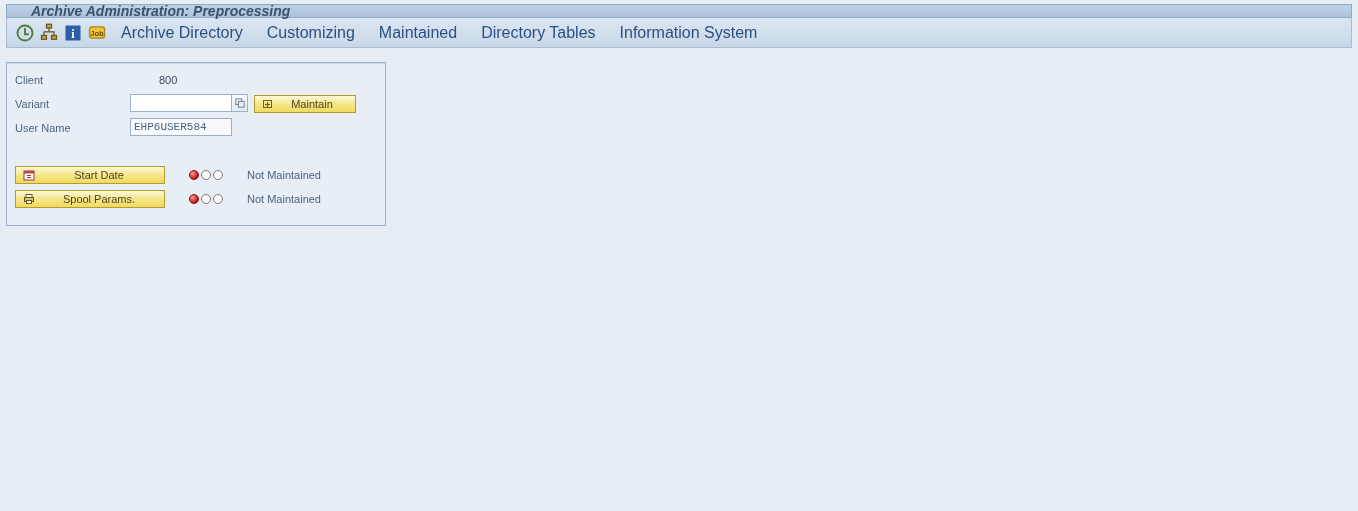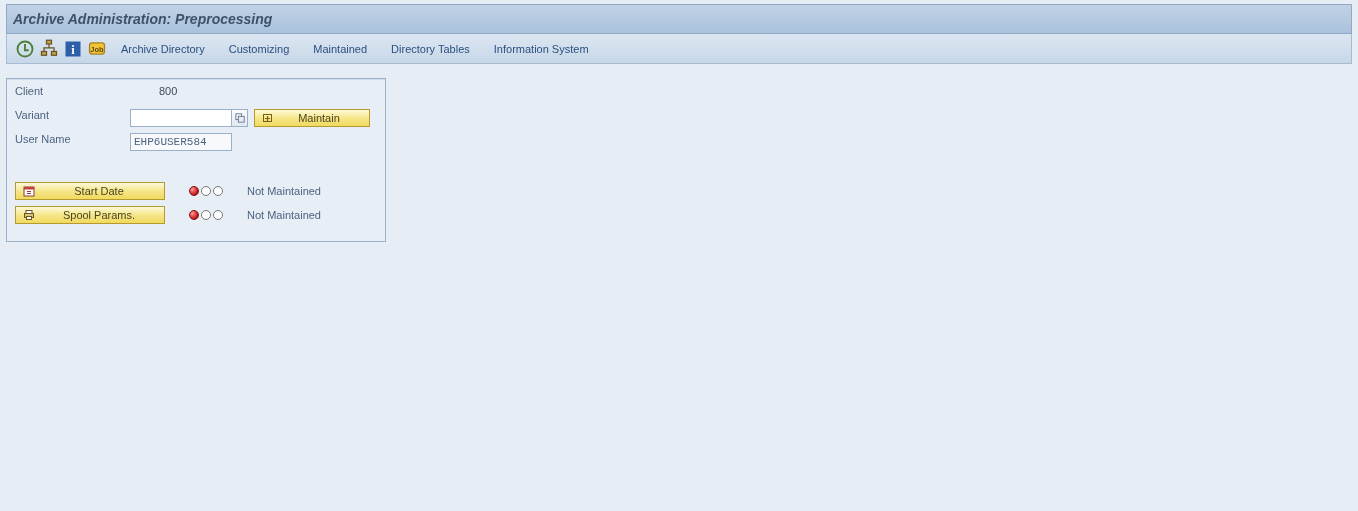--- a/index.html
+++ b/index.html
@@ -8,24 +8,24 @@
       font-size: 11px;
       background: #e6edf4;
       width: 1358px;
       height: 511px;
       overflow: hidden;
       color: #333;
     }
     .title-bar {
       background: linear-gradient(to bottom, #c1d2e5 0%, #aac2db 100%);
       border: 1px solid #8fa9c7;
-      height: 30px;
-      display: flex;
-      align-items: center;
-      padding-left: 6px;
+      height: 14px;
+      display: flex;
+      align-items: center;
+      padding-left: 24px;
       margin: 4px 6px 0 6px;
     }
     .title-bar-text {
       font-size: 14px;
       font-style: italic;
       font-weight: bold;
       color: #3d526b;
     }
     .toolbar {
       background: linear-gradient(to bottom, #dce6f1 0%, #c7d7e8 100%);
@@ -44,41 +44,42 @@
       display: flex;
       align-items: center;
       justify-content: center;
       cursor: pointer;
       border-radius: 2px;
     }
     .toolbar-link {
       color: #2a5080;
       padding: 0 10px;
       cursor: pointer;
-      font-size: 11px;
+      font-size: 16px;
     }
 
     .content { padding: 14px 6px; }
 
     .groupbox {
       width: 380px;
       border: 1px solid #9bb1c9;
       background: #e7eef6;
       box-shadow: 0 1px 0 #d3dde9 inset;
     }
     .groupbox-header {
       padding: 4px 8px;
       font-size: 11px;
       color: #4c6480;
       border-bottom: 1px solid #c6d3e2;
     }
     .groupbox-body { padding: 6px 8px 14px 8px; }
 
     .form-row {
       display: flex;
+      align-items: center;
       height: 22px;
       margin-bottom: 2px;
     }
     .form-label {
       width: 115px;
       color: #4c6480;
     }
     .static-val {
       padding-left: 8px;
       color: #3d4d60;
@@ -126,21 +127,21 @@
       cursor: pointer;
       font-size: 11px;
       padding: 0 6px;
       vertical-align: middle;
     }
     .yellow-btn .icon { width: 14px; display:flex; align-items:center; justify-content:center; }
     .yellow-btn .txt { flex: 1; text-align: center; }
 
     .maintain-btn {
       margin-left: 6px;
-      width: 116px;
+      width: 102px;
       justify-content: center;
     }
 
     .status-rows { margin-top: 24px; }
     .status-row {
       display: flex;
       align-items: center;
       height: 24px;
       gap: 24px;
     }

